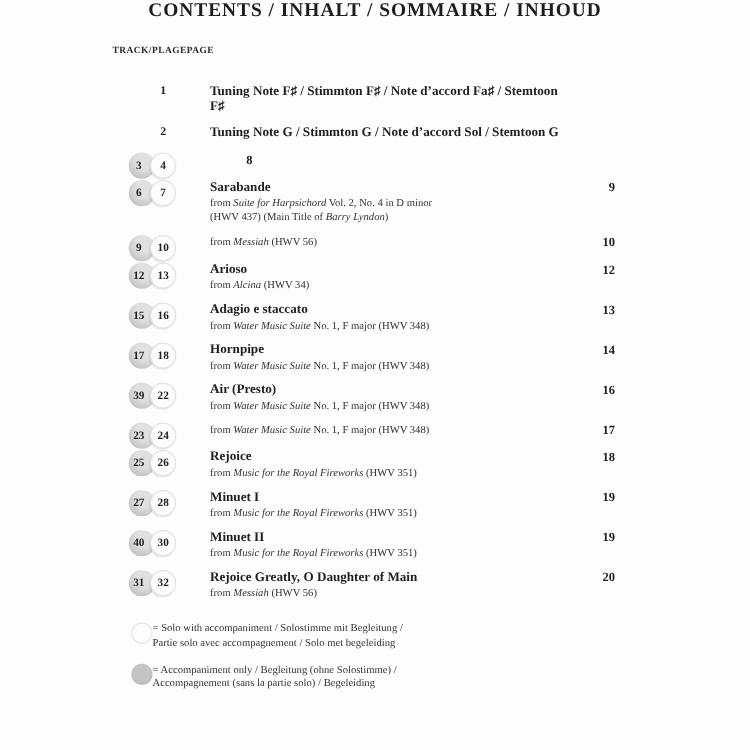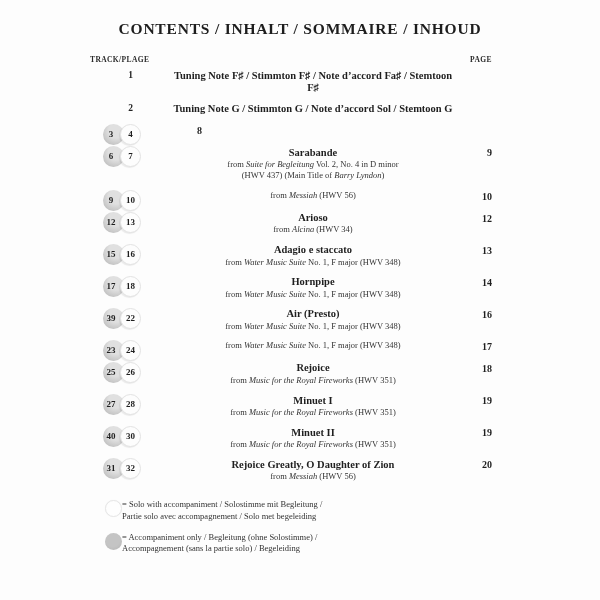--- a/index.html
+++ b/index.html
@@ -11,31 +11,31 @@
     --c-legend-gray:#b9b9b9;
   }
   html,body{margin:0;padding:0;}
   body{
     width:600px;height:600px;background:#fdfdfd;
     font-family:"Liberation Serif","DejaVu Serif",serif;
     color:var(--c-text);
     -webkit-font-smoothing:antialiased;
     overflow:hidden;
   }
-  .page{padding-top:20px;}
+  .page{}
   .main-title{
     margin:0;text-align:center;
     font-size:15.5px;font-weight:bold;letter-spacing:0.8px;
     color:#1d1d1d;
   }
   .toc{margin:17px 0 0 90px;width:402px;}
   .cols{
-    display:flex;justify-content:space-between;
+    display:flex;
     font-size:7.5px;font-weight:bold;letter-spacing:0.4px;
-    margin-bottom:5px;color:#2a2a2a;
+    margin-bottom:23px;color:#2a2a2a;
   }
   .toc-row{display:flex;margin-bottom:8px;}
   .track-cell{width:78px;flex:none;position:relative;min-height:14px;}
   .circle{
     position:absolute;top:0;width:21px;height:21px;border-radius:50%;
     display:flex;align-items:center;justify-content:center;
     font-weight:bold;font-size:9px;line-height:1;color:#1e1e1e;
     box-sizing:border-box;
   }
   .circle-gray{
@@ -46,21 +46,21 @@
   .circle-white{
     left:30px;z-index:2;
     background:var(--c-white-fill);
     border:1px solid var(--c-circle-border);
     box-shadow:-1px 1px 1px rgba(0,0,0,0.08);
   }
   .track-plain{
     position:absolute;left:30px;top:1px;width:21px;text-align:center;
     font-weight:bold;font-size:9.5px;
   }
-  .title-cell{flex:1;padding-top:0.5px;text-align:center;}
+  .title-cell{flex:1;padding-top:0.5px;}
   .row-title{font-size:10.5px;font-weight:bold;line-height:1.18;color:#1f1f1f;}
   .row-title .suffix{font-weight:bold;}
   .row-sub{font-size:8.5px;line-height:1.32;color:#333;}
   .row-sub .it{font-style:italic;}
   .page-cell{
     width:34px;flex:none;text-align:right;
     font-size:10px;font-weight:bold;padding-top:1px;color:#1f1f1f;
   }
   .legend{margin-top:17px;}
   .legend-row{display:flex;margin-bottom:9px;}
@@ -110,21 +110,21 @@
           </div>
           <div class="page-cell">8</div>
         </div>
         <div class="toc-row">
           <div class="track-cell">
             <div class="circle circle-gray">6</div>
             <div class="circle circle-white">7</div>
           </div>
           <div class="title-cell">
             <div class="row-title"><span>Sarabande</span></div>
-            <div class="row-sub"><span>from </span><span class="it">Suite for Begleitung</span><span> Vol. 2, No. 4 in D minor</span></div>
+            <div class="row-sub"><span>from </span><span class="it">Suite for Harpsichord</span><span> Vol. 2, No. 4 in D minor</span></div>
             <div class="row-sub"><span>(HWV 437) (Main Title of </span><span class="it">Barry Lyndon</span><span>)</span></div>
           </div>
           <div class="page-cell">9</div>
         </div>
         <div class="toc-row">
           <div class="track-cell">
             <div class="circle circle-gray">9</div>
             <div class="circle circle-white">10</div>
           </div>
           <div class="title-cell">
@@ -218,21 +218,21 @@
             <div class="row-sub"><span>from </span><span class="it">Music for the Royal Fireworks</span><span> (HWV 351)</span></div>
           </div>
           <div class="page-cell">19</div>
         </div>
         <div class="toc-row">
           <div class="track-cell">
             <div class="circle circle-gray">31</div>
             <div class="circle circle-white">32</div>
           </div>
           <div class="title-cell">
-            <div class="row-title"><span>Rejoice Greatly, O Daughter of Zion</span></div>
+            <div class="row-title"><span>Rejoice Greatly, O Daughter of Main</span></div>
             <div class="row-sub"><span>from </span><span class="it">Messiah</span><span> (HWV 56)</span></div>
           </div>
           <div class="page-cell">20</div>
         </div>
       </div>
 
     <div class="legend">
         <div class="legend-row">
           <div class="legend-circ white"></div>
           <div class="legend-text">

